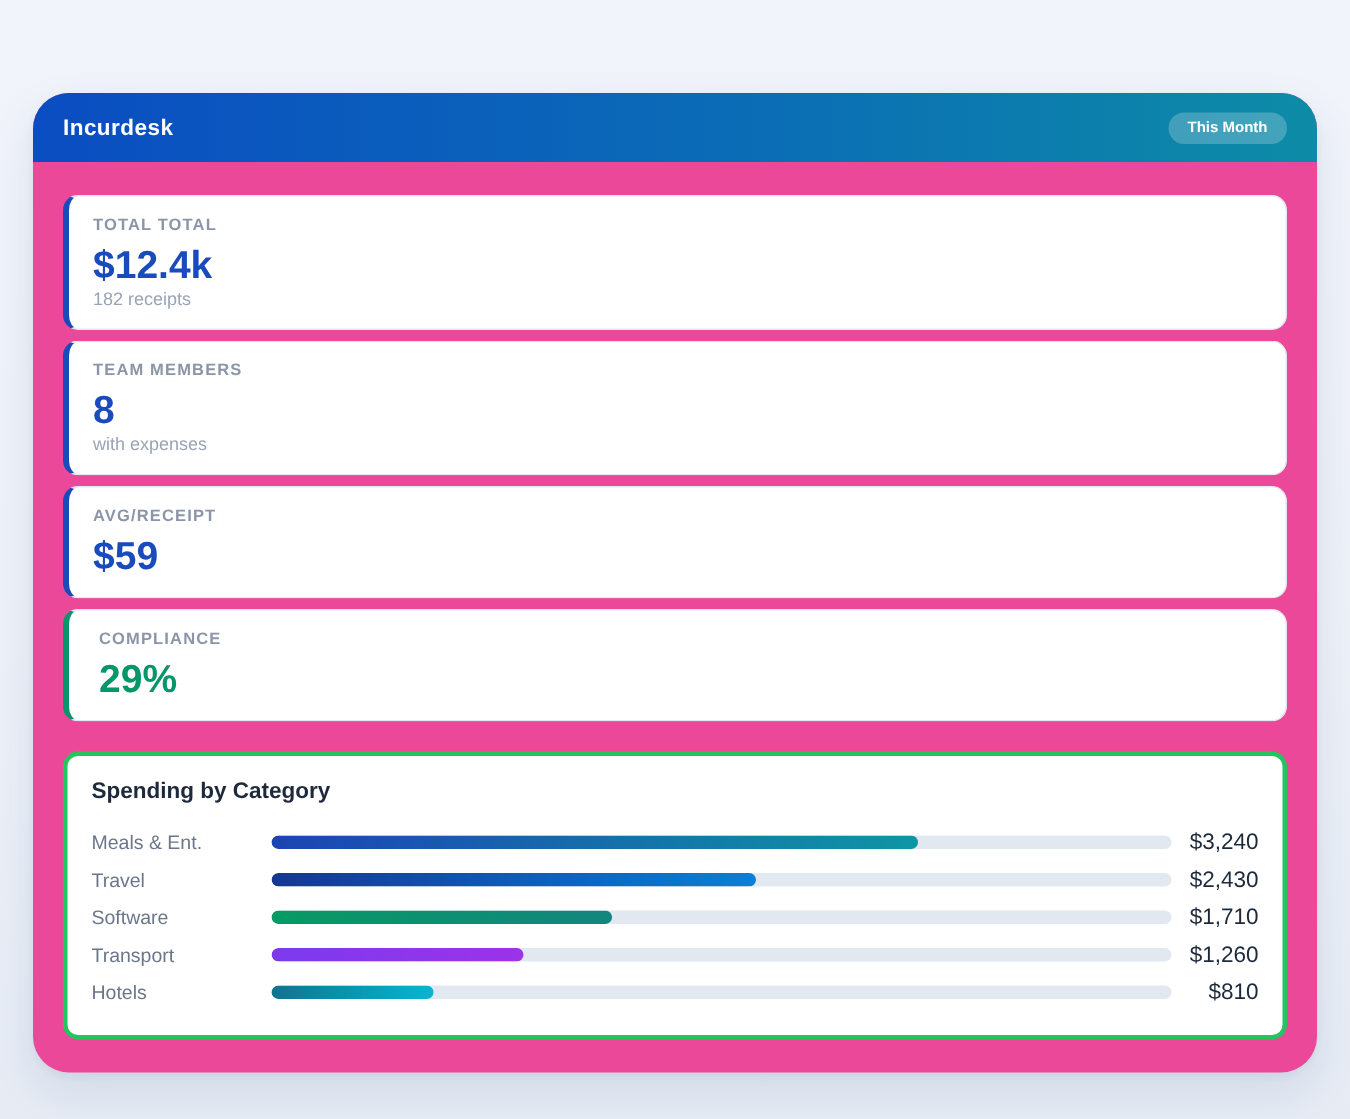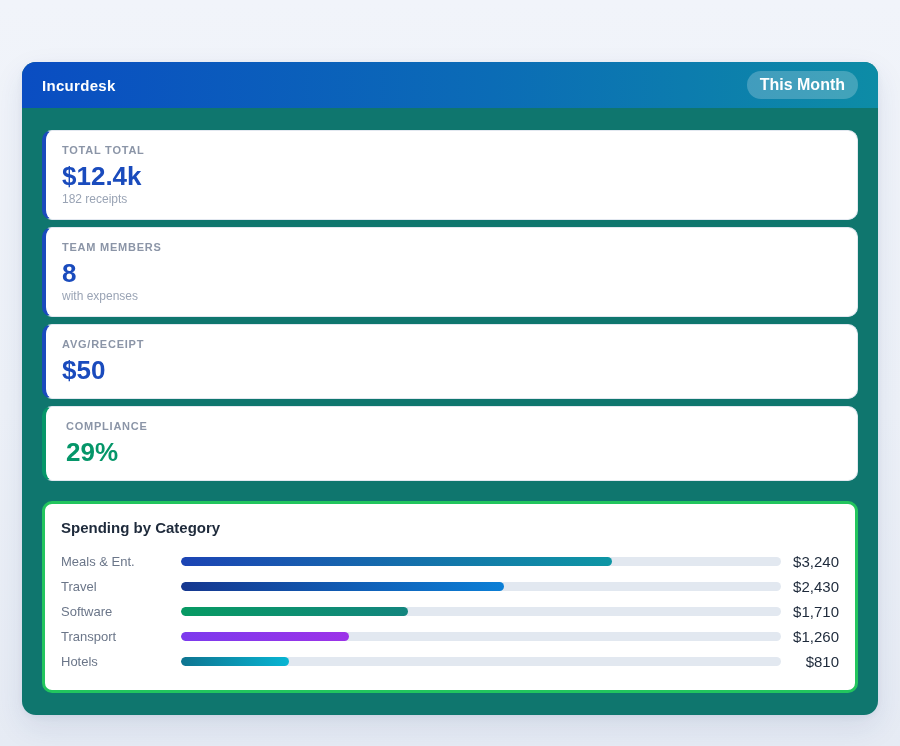--- a/index.html
+++ b/index.html
@@ -5,43 +5,43 @@
   * { margin: 0; padding: 0; box-sizing: border-box; }
   html, body { width: 900px; height: 746px; }
   body {
     font-family: "Liberation Sans", "DejaVu Sans", sans-serif;
     background: linear-gradient(180deg, #f1f4fa 0%, #edf1f8 55%, #e6ebf4 100%);
     overflow: hidden;
   }
   .panel {
     width: 856px;
     margin: 62px auto 0 auto;
-    background: #0f766e;
-    border-radius: 14px;
+    background: #ec4899;
+    border-radius: 24px;
     box-shadow: 0 12px 30px rgba(30, 60, 120, 0.10), 0 2px 6px rgba(30,60,120,0.06);
     overflow: hidden;
   }
   .header {
     height: 46px;
     background: linear-gradient(90deg, #0a4dc2 0%, #0b6cb6 55%, #0d8ca6 100%);
     display: flex;
     align-items: center;
     justify-content: space-between;
     padding: 0 20px;
   }
   .app-title {
     color: #ffffff;
     font-size: 15px;
     font-weight: bold;
     letter-spacing: 0.02em;
   }
   .badge {
     background: rgba(255,255,255,0.22);
     color: #ffffff;
-    font-size: 16px;
+    font-size: 10px;
     font-weight: bold;
     padding: 5px 13px;
     border-radius: 999px;
     border: none;
     cursor: pointer;
     font-family: inherit;
   }
   .content { padding: 22px 20px 22px 20px; }
   .stat-card {
     background: #ffffff;
@@ -130,21 +130,21 @@
     </div>
 
     <div class="stat-card" style="border-left-color: rgb(26, 75, 189);">
       <div class="stat-label">TEAM MEMBERS</div>
       <div class="stat-value" style="color: rgb(26, 75, 189);">8</div>
       <div class="stat-sub">with expenses</div>
     </div>
 
     <div class="stat-card" style="border-left-color: rgb(26, 75, 189);">
       <div class="stat-label">AVG/RECEIPT</div>
-      <div class="stat-value" style="color: rgb(26, 75, 189);">$50</div>
+      <div class="stat-value" style="color: rgb(26, 75, 189);">$59</div>
     </div>
 
     <div class="stat-card" style="border-left-color: rgb(5, 150, 105); padding-left: 20px;">
       <div class="stat-label">COMPLIANCE</div>
       <div class="stat-value" style="color: rgb(5, 150, 105);">29%</div>
     </div>
 
     <div class="chart-card">
       <div class="chart-title">Spending by Category</div>
 

